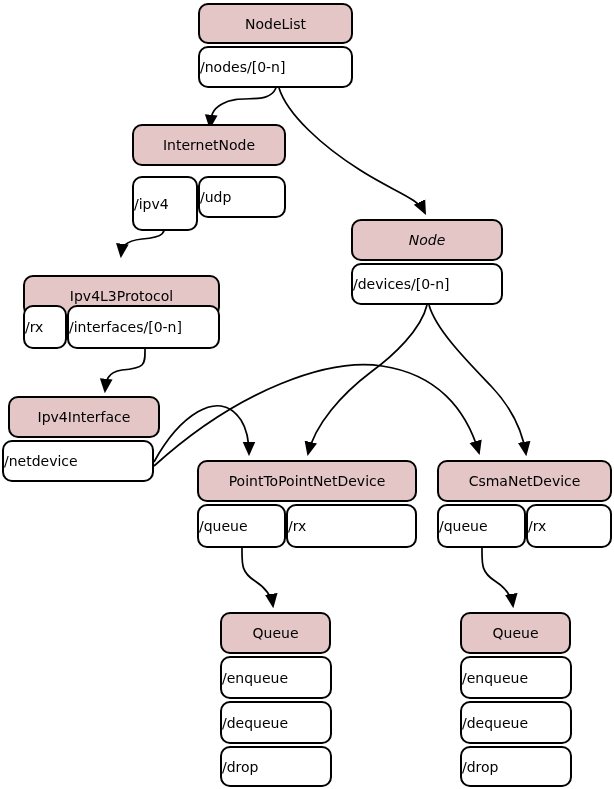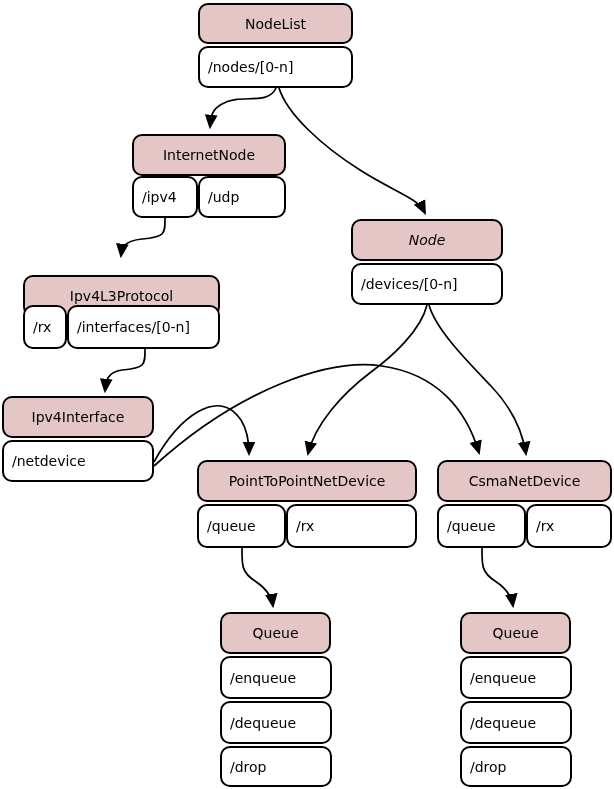--- a/index.html
+++ b/index.html
@@ -40,21 +40,21 @@
   .node-header {
     background: var(--hdr, #e5c6c6);
     display: flex;
     align-items: center;
     justify-content: center;
   }
   .path-cell {
     background: var(--cell, #ffffff);
     display: flex;
     align-items: center;
-    padding-left: 8px;
+    padding-left: 0;
   }
 </style>
 </head>
 <body>
 
 <div id="diagram" style="--bg: #ffffff; --hdr: #e5c6c6; --cell: #ffffff; --line: #000000;">
   <svg id="edges" viewBox="0 0 614 789" xmlns="http://www.w3.org/2000/svg">
     <defs>
       <marker id="arrowhead" viewBox="0 0 10 10" refX="8.5" refY="5" markerWidth="8.5" markerHeight="8.5" orient="auto-start-reverse">
         <path d="M0,0.6 L10,5 L0,9.4 z" fill="#000000"></path>
@@ -66,29 +66,29 @@
       <path class="edge" d="M145,349 C145,364 146,368 122,370 C107,372 106,381 105,391" marker-end="url(#arrowhead)"></path>
       <path class="edge" d="M154,462 C178,418 218,386 241,420 C248,431 249,442 249,454" marker-end="url(#arrowhead)"></path>
       <path class="edge" d="M154,466 C240,388 330,358 382,366 C436,374 466,408 479,453" marker-end="url(#arrowhead)"></path>
       <path class="edge" d="M427,305 C421,330 393,356 371,372 C342,394 315,424 308,454" marker-end="url(#arrowhead)"></path>
       <path class="edge" d="M429,305 C436,330 468,362 491,386 C510,406 522,428 526,454" marker-end="url(#arrowhead)"></path>
       <path class="edge" d="M242,548 C242,564 241,572 255,581 C269,590 272,599 273,606" marker-end="url(#arrowhead)"></path>
       <path class="edge" d="M482,548 C482,564 481,572 495,581 C509,590 512,599 513,606" marker-end="url(#arrowhead)"></path>
     </svg>
 <div class="box node-header" style="left: 198px; top: 3px; width: 155px; height: 41px;">NodeList</div>
     <div class="box path-cell" style="left: 198px; top: 46px; width: 155px; height: 42px;">/nodes/[0-n]</div>
-    <div class="box node-header" style="left: 132px; top: 134px; width: 154px; height: 42px; text-align: right;">InternetNode</div>
-    <div class="box path-cell" style="left: 132px; top: 176px; width: 66px; height: 42px;">/ipv4</div>
+    <div class="box node-header" style="left: 132px; top: 124px; width: 154px; height: 42px; text-align: right;">InternetNode</div>
+    <div class="box path-cell" style="left: 132px; top: 176px; width: 66px; height: 55px;">/ipv4</div>
     <div class="box path-cell" style="left: 198px; top: 176px; width: 88px; height: 42px;">/udp</div>
     <div class="box node-header" style="left: 351px; top: 219px; width: 152px; height: 42px; font-style: italic;">Node</div>
     <div class="box path-cell" style="left: 351px; top: 263px; width: 152px; height: 42px;">/devices/[0-n]</div>
     <div class="box node-header" style="left: 23px; top: 261px; width: 197px; height: 42px; margin-top: 14px;">Ipv4L3Protocol</div>
     <div class="box path-cell" style="left: 23px; top: 305px; width: 44px; height: 44px;">/rx</div>
     <div class="box path-cell" style="left: 67px; top: 305px; width: 153px; height: 44px;">/interfaces/[0-n]</div>
-    <div class="box node-header" style="left: 2px; top: 396px; width: 152px; height: 42px;">Ipv4Interface</div>
+    <div class="box node-header" style="left: 8px; top: 396px; width: 152px; height: 42px;">Ipv4Interface</div>
     <div class="box path-cell" style="left: 2px; top: 440px; width: 152px; height: 42px;">/netdevice</div>
     <div class="box node-header" style="left: 197px; top: 460px; width: 220px; height: 42px;">PointToPointNetDevice</div>
     <div class="box path-cell" style="left: 197px; top: 504px; width: 89px; height: 44px;">/queue</div>
     <div class="box path-cell" style="left: 286px; top: 504px; width: 131px; height: 44px;">/rx</div>
     <div class="box node-header" style="left: 437px; top: 460px; width: 175px; height: 42px;">CsmaNetDevice</div>
     <div class="box path-cell" style="left: 437px; top: 504px; width: 89px; height: 44px;">/queue</div>
     <div class="box path-cell" style="left: 526px; top: 504px; width: 86px; height: 44px;">/rx</div>
     <div class="box node-header" style="left: 220px; top: 612px; width: 111px; height: 42px;">Queue</div>
     <div class="box path-cell" style="left: 220px; top: 656px; width: 112px; height: 43px;">/enqueue</div>
     <div class="box path-cell" style="left: 220px; top: 701px; width: 112px; height: 43px;">/dequeue</div>

